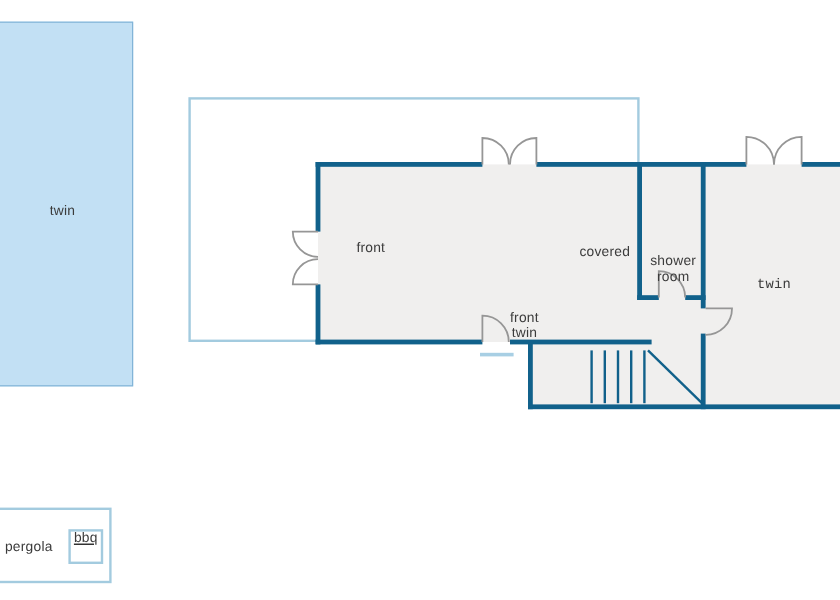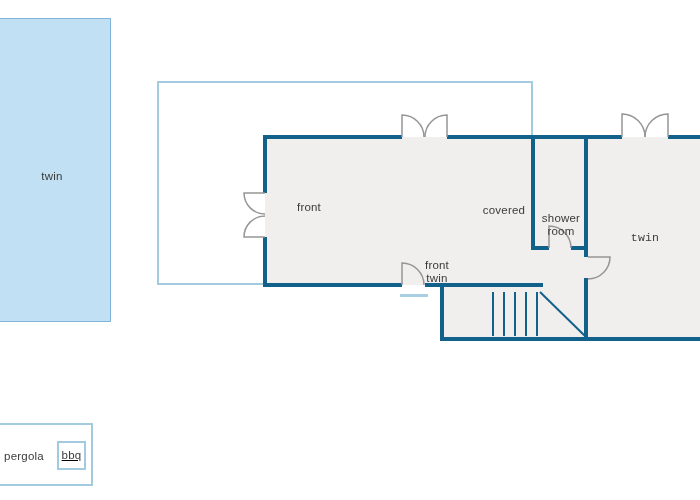--- a/index.html
+++ b/index.html
@@ -20,21 +20,21 @@
   }
   .floor{background:var(--room-fill,#f0efee);}
   .wall{background:var(--wall,#11618b);}
   .step{background:var(--step,#a8cfe4);}
   
   .lbl{
     color:var(--text,#3b3b3b);
     font-size:11.5px;line-height:13px;letter-spacing:.2px;
     text-align:center;
   }
-  #bbq-box{display:flex;align-items:center;justify-content:center;text-decoration:underline;}
+  #bbq-box{display:flex;align-items:flex-start;justify-content:center;text-decoration:underline;}
   
   #symbols{position:absolute;left:0;top:0;pointer-events:none;}
   .door{stroke:var(--door,#969696);stroke-width:1.5;fill:none;}
   .stair-line{stroke:var(--wall,#11618b);stroke-width:2;fill:none;}
 </style>
 </head>
 <body>
 
 <div id="canvas">
 

